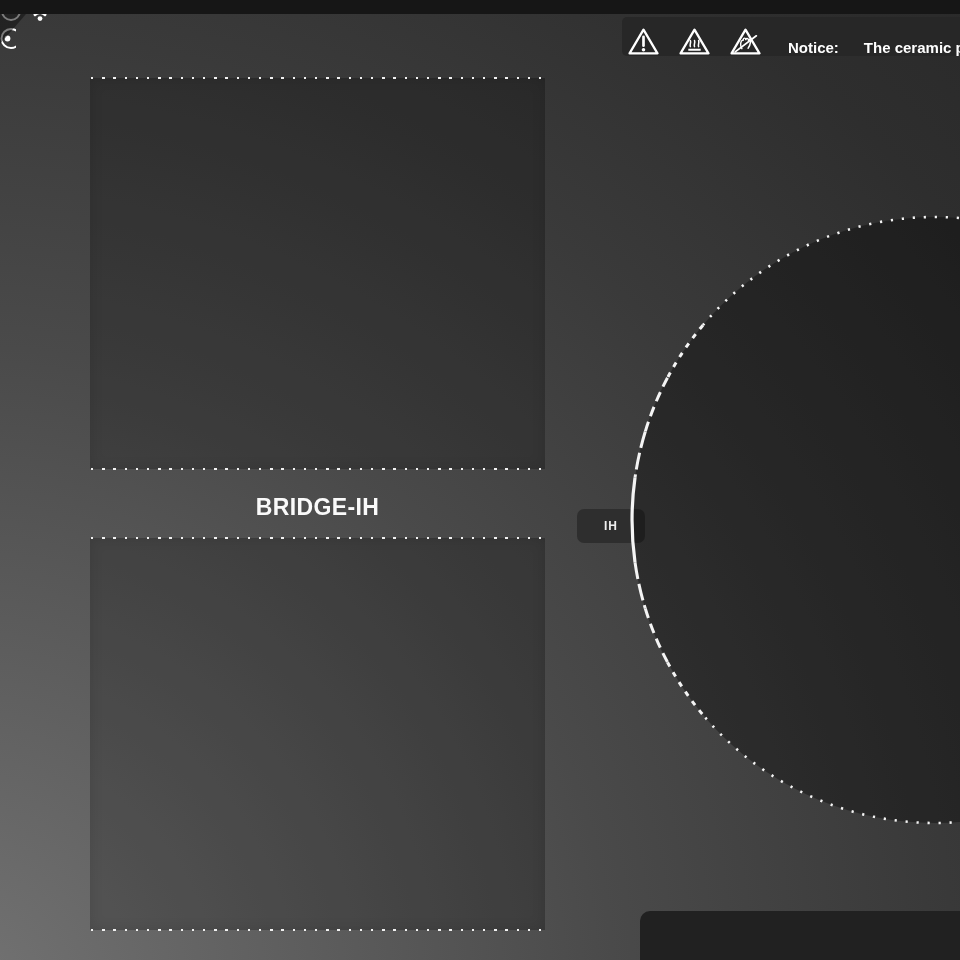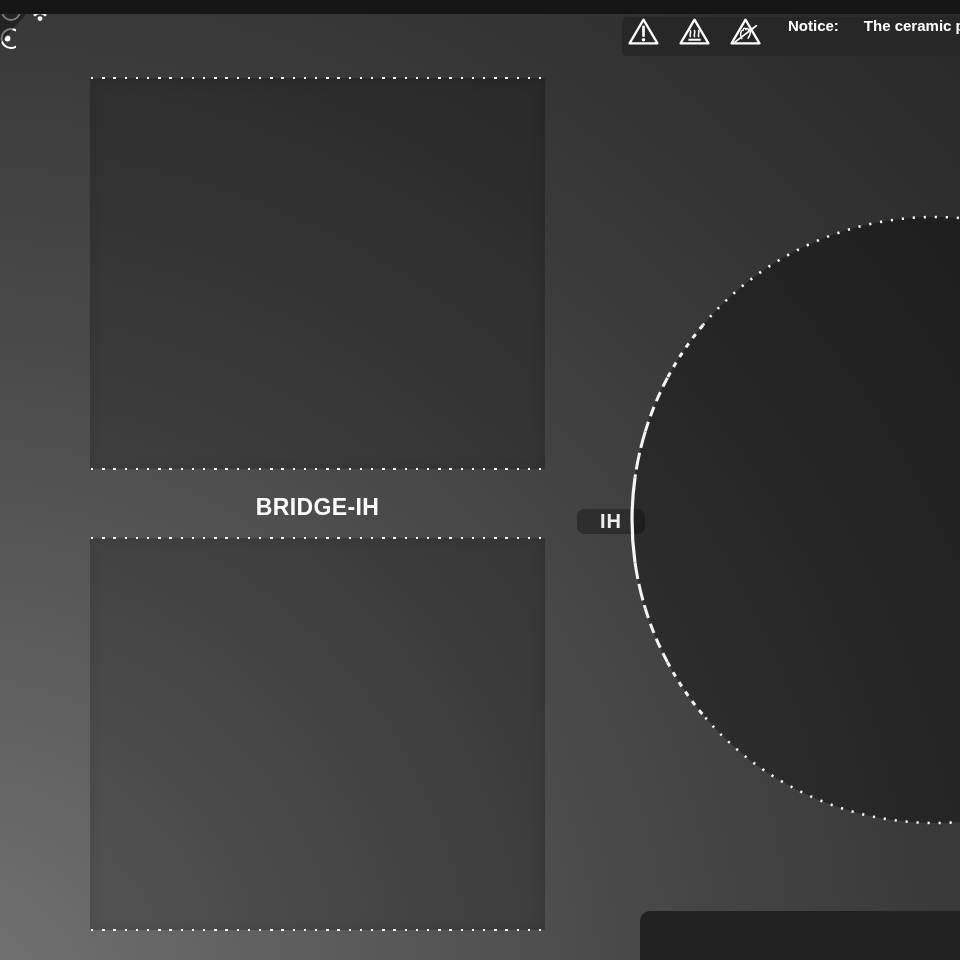--- a/index.html
+++ b/index.html
@@ -17,28 +17,28 @@
   .zone-rect{position:absolute;left:90px;width:455px;background:rgba(0,0,0,0.21);
     box-shadow:inset 0 0 14px rgba(0,0,0,.12);}
   .zone-rect.top{top:78px;height:391px;}
   .zone-rect.bottom{top:538px;height:392px;}
   .dotrow{position:absolute;left:1px;right:1px;height:2.4px;
     background:repeating-linear-gradient(90deg,#f1f1f1 0 2.4px,transparent 2.4px 11.2px);}
   .dotrow.t{top:-1px;} .dotrow.b{bottom:-1px;}
   .bridge-label{position:absolute;left:90px;top:494px;width:455px;text-align:center;
     color:#fafafa;font-size:23px;font-weight:700;letter-spacing:.4px;}
   
-  .ih-tab{position:absolute;left:577px;top:509px;width:68px;height:25px;border-radius:7px;
-    background:#2e2e2e;color:#efefef;font-size:20px;font-weight:700;letter-spacing:1px;
+  .ih-tab{position:absolute;left:577px;top:509px;width:68px;height:34px;border-radius:7px;
+    background:#2e2e2e;color:#efefef;font-size:12px;font-weight:700;letter-spacing:1px;
     display:flex;align-items:center;justify-content:center;}
   .circle-svg{position:absolute;left:0;top:0;width:960px;height:960px;pointer-events:none;}
   .circle-svg .hit{pointer-events:auto;}
   
   .notice-bar{position:absolute;left:622px;top:17px;width:338px;height:39px;
-    background:#272727;border-radius:5px 0 0 5px;display:flex;align-items:flex-start;
+    background:#272727;border-radius:5px 0 0 5px;display:flex;align-items:flex-end;
     padding-left:6px;box-sizing:border-box;overflow:hidden;white-space:nowrap;gap:14px;}
   .tri{flex:0 0 auto;margin-right:6px;}
   .notice-label{color:#fff;font-size:15px;font-weight:700;margin-left:7px;}
   .notice-text{color:#fff;font-size:15px;font-weight:700;margin-left:11px;}
   
   .panel{position:absolute;left:640px;top:911px;width:320px;height:49px;
     background:#212121;border-top-left-radius:10px;}
   .ico-clock{left:817px;top:937px;}
   .ico-wifi{left:880px;top:938px;}
   .ico-timer{left:944px;top:936px;width:16px;height:24px;overflow:hidden;}

